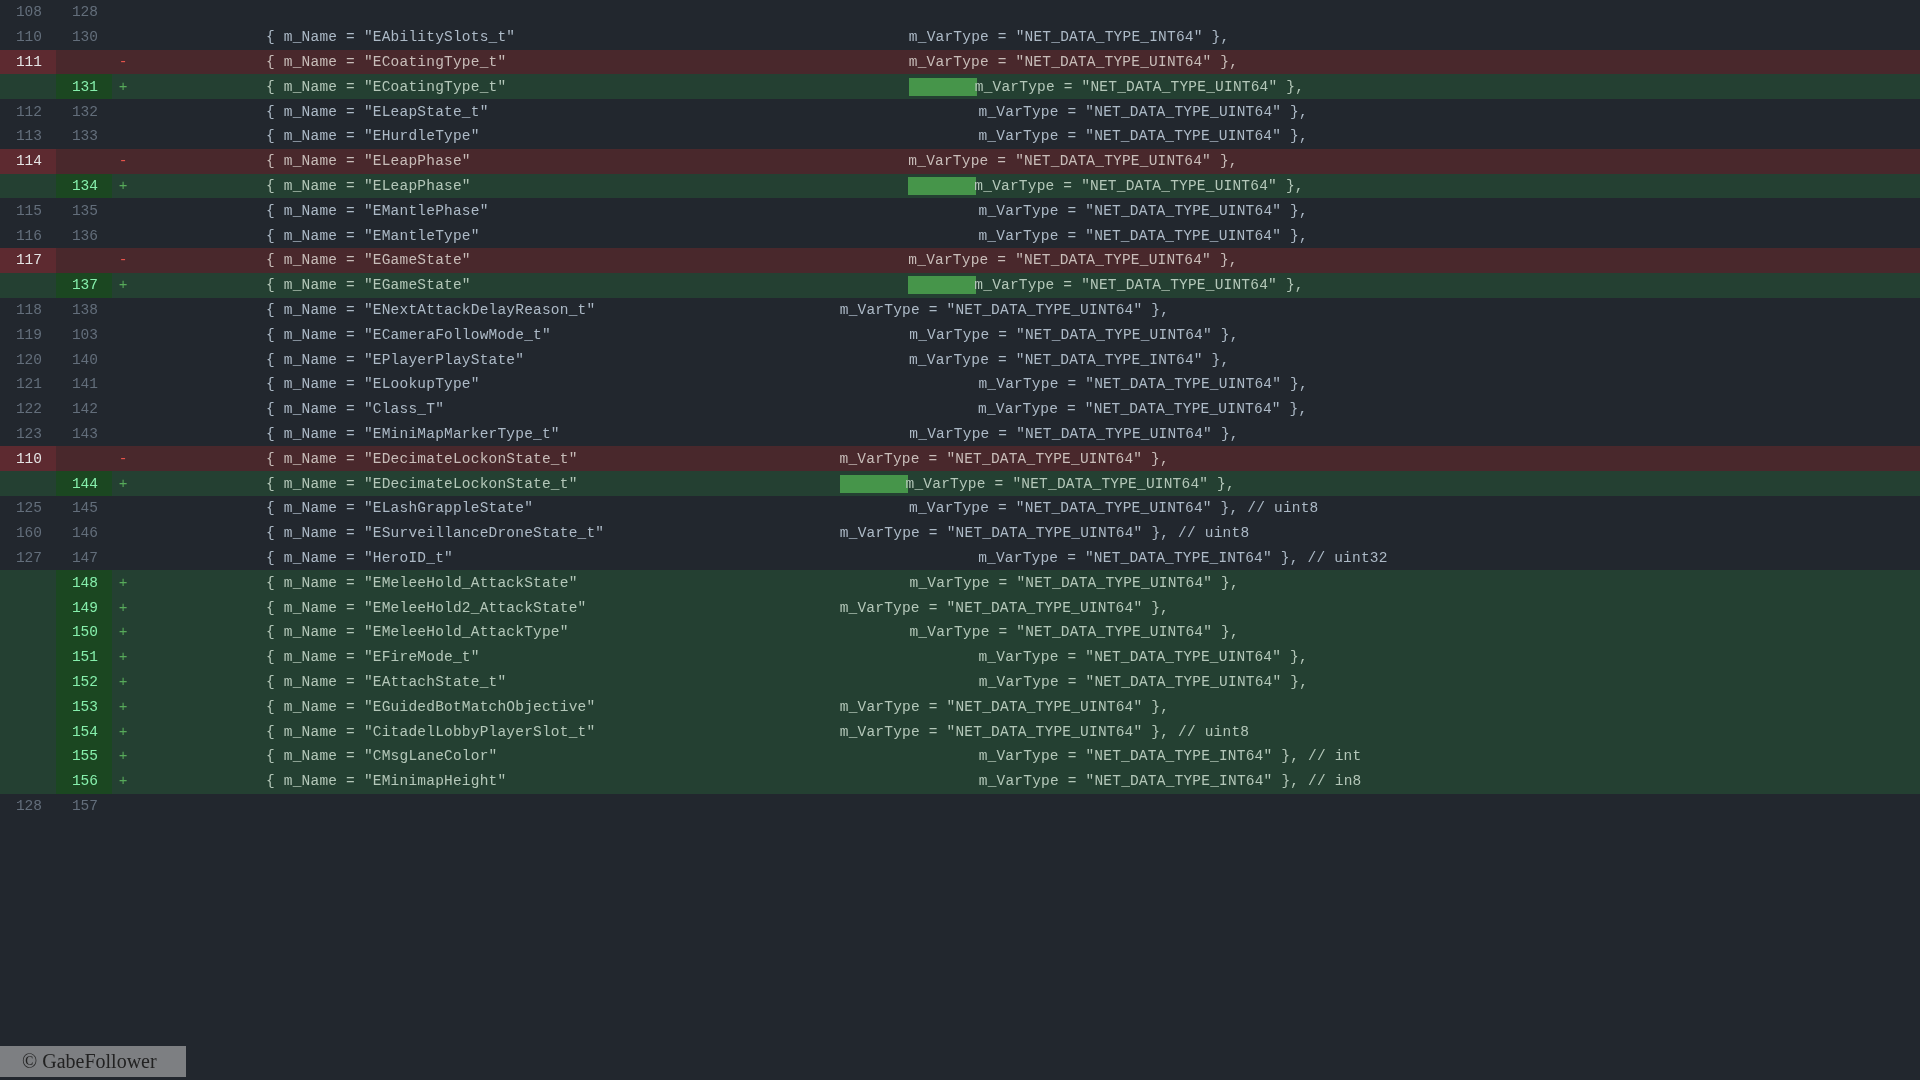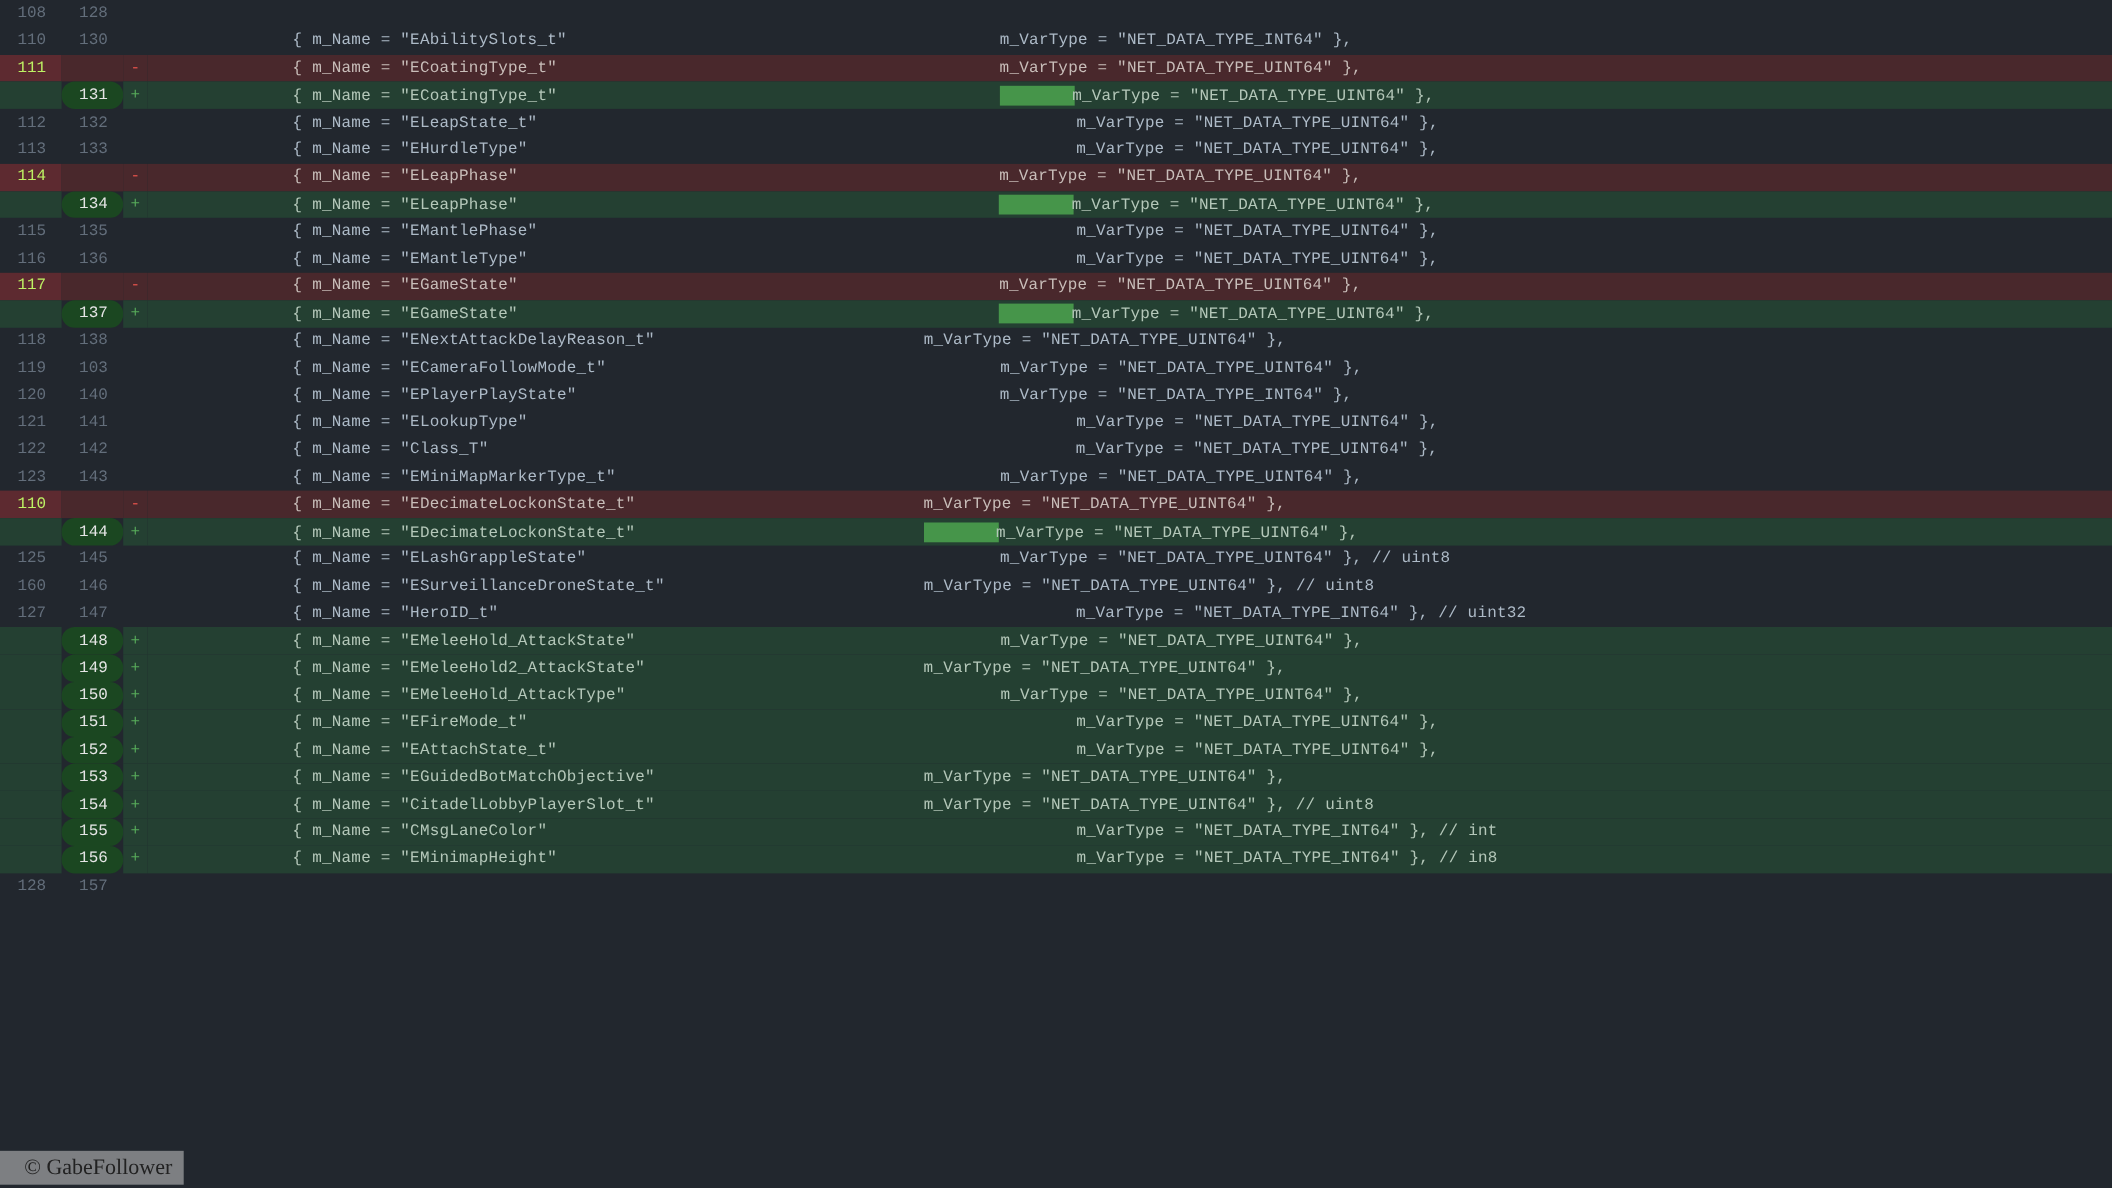--- a/index.html
+++ b/index.html
@@ -43,42 +43,42 @@
 }
 .code {
   padding-left: 132px;
   color: #adbac7;
   font-weight: 500;
   letter-spacing: 0.2px;
 }
 .code .vartype {
   display: inline;
 }
-.row.del .lnum.old { background: #5d2a30; color: #bef264; }
+.row.del .lnum.old { background: #5d2a30; color: #e5e5e5; }
 .row.del .lnum.new { background: #49282c; }
 .row.del .marker { background: #49282c; color: #e5534b; }
 .row.del .code { background: #49282c; color: #c8bdb9; }
 .row.add .lnum.old { background: #244032; }
-.row.add .lnum.new { background: #1b4721; color: #e5e5e5; border-radius: 12px; }
+.row.add .lnum.new { background: #1b4721; color: #86efac; }
 .row.add .marker { background: #244032; color: #57ab5a; }
 .row.add .code { background: #244032; color: #b4c7b9; }
 .hl-block {
   display: inline-block;
   background: #46954a;
   height: 18px;
   vertical-align: middle;
   margin-right: -2px;
 }
 .watermark {
   position: fixed;
   left: 0;
   bottom: 3px;
   background: rgba(200,200,200,0.55);
   color: #222;
-  padding: 4px 10px 4px 22px;
+  padding: 4px 29px 4px 22px;
   font-family: Georgia, 'Times New Roman', serif;
   font-size: 20px;
   font-weight: normal;
 }
 </style>
 </head>
 <body>
 
 <div class="diff-table" id="diff-body">
     <div class="row ctx">

